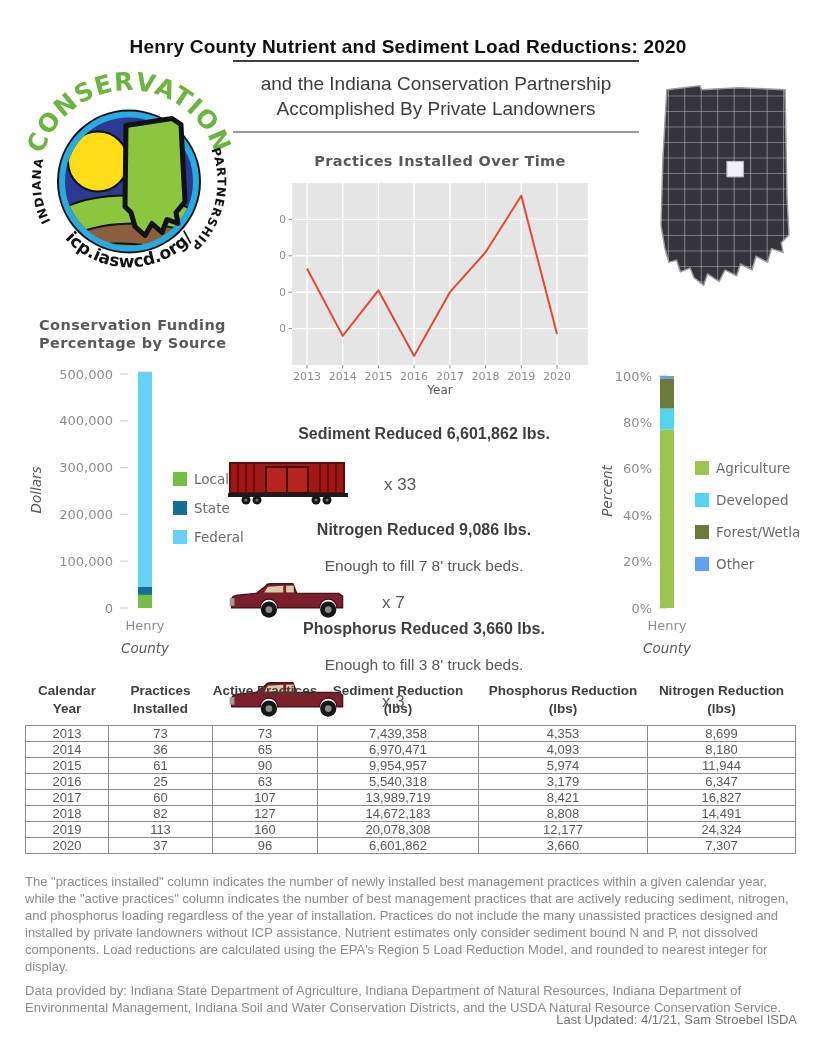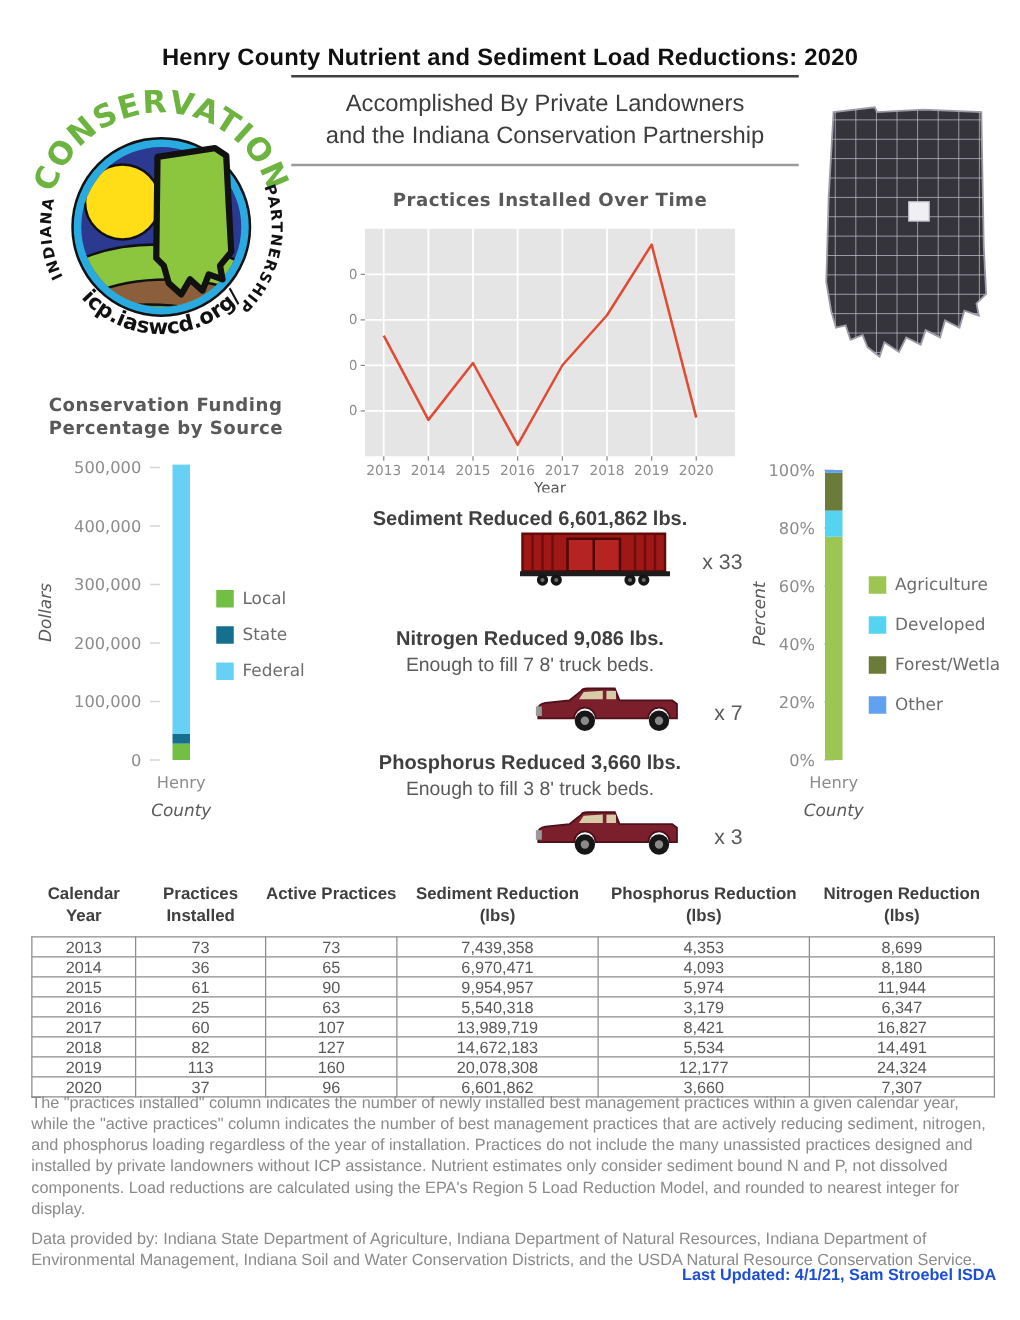--- a/index.html
+++ b/index.html
@@ -18,35 +18,35 @@
   .tick2{font-family:"DejaVu Sans",sans-serif;font-size:13px;fill:#8c8c8c;}
   .axis-label{font-family:"DejaVu Sans",sans-serif;font-size:13.5px;fill:#595959;font-style:italic;}
   .xlab{font-family:"DejaVu Sans",sans-serif;font-size:12px;fill:#595959;}
   .legend-row{display:flex;align-items:center;margin-bottom:13px;white-space:nowrap;}
   .swatch{width:14px;height:14px;display:inline-block;margin-right:7px;flex:0 0 auto;}
   .legend-label{font-family:"DejaVu Sans",sans-serif;font-size:13.5px;color:#6b6b6b;}
 
   
   .reductions{left:240px;top:403px;width:368px;height:300px;}
   .reduction{position:absolute;left:0;width:100%;text-align:center;}
-  .reduction h3{margin:0;font-size:16px;font-weight:bold;color:#3f3f3f;}
+  .reduction h3{margin:18px;font-size:16px;font-weight:bold;color:#3f3f3f;}
   .reduction p{margin:3px 0 4px;font-size:15.5px;color:#595959;}
-  .icon-row{display:flex;justify-content:flex-end;align-items:center;gap:20px;transform:translateX(-14px);}
+  .icon-row{display:flex;justify-content:flex-start;align-items:center;gap:30px;transform:translateX(-14px);}
   .mult{font-size:17px;color:#595959;}
 
   
-  .summary{left:25px;top:682px;width:770px;border-collapse:collapse;table-layout:fixed;margin-top:24px;}
+  .summary{left:25px;top:682px;width:770px;border-collapse:collapse;table-layout:fixed;}
   .summary thead th{font-size:13.5px;font-weight:bold;color:#3f3f3f;text-align:center;vertical-align:top;
                     padding:0 0 8px;line-height:1.3;border:none;}
   .summary tbody td{border:1.4px solid #8c8c8c;font-size:13px;color:#595959;text-align:center;
                     height:15px;padding:0;}
 
   .notes{left:25px;top:873px;width:772px;color:#8a8a8a;font-size:13px;line-height:1.31;}
   .notes p{margin:0 0 7px;}
-  .last-updated{left:25px;top:1012px;width:772px;text-align:right;color:#1d4ed8;font-size:13px;font-weight:bold;}
+  .last-updated{left:25px;top:1012px;width:772px;text-align:right;color:#737373;font-size:13px;}
 </style>
 </head>
 <body>
 
 <div class="page">
 
   <div class="abs title">Henry County Nutrient and Sediment Load Reductions: 2020</div>
 
   <div class="abs" style="left:26px;top:64px;width:220px;height:240px;">
     <svg width="220" height="240" viewBox="0 0 220 237">
@@ -78,22 +78,22 @@
       <text style="font-family:'DejaVu Sans',sans-serif;font-weight:bold;font-size:12px;fill:#111;letter-spacing:1px;">
         <textPath href="#arcRight" startOffset="50%" text-anchor="middle">PARTNERSHIP</textPath>
       </text>
       <text style="font-family:'DejaVu Sans',sans-serif;font-weight:bold;font-size:17px;fill:#111;">
         <textPath href="#arcBottom" startOffset="50%" text-anchor="middle">icp.iaswcd.org/</textPath>
       </text>
     </svg>
   </div>
 
   <div class="abs subtitle-box">
+    <div>and the Indiana Conservation Partnership</div>
     <div>Accomplished By Private Landowners</div>
-    <div>and the Indiana Conservation Partnership</div>
   </div>
 
   <div class="abs" style="left:650px;top:80px;width:148px;height:218px;">
     <svg width="148" height="218" viewBox="0 0 150 225">
       <defs>
         <clipPath id="stateClip">
           <path d="M 16,10 L 50,6 L 52,10 L 90,8 L 138,10 L 140,120 L 142,160 L 134,168 L 136,178 L 124,174 L 120,188 L 108,182 L 104,196 L 92,190 L 88,202 L 76,196 L 70,208 L 58,200 L 54,212 L 44,204 L 40,194 L 30,198 L 26,186 L 18,188 L 14,174 L 10,150 L 12,80 Z"></path>
         </clipPath>
         <pattern id="countyGrid" width="17" height="16" patternUnits="userSpaceOnUse">
           <path d="M 17 0 L 0 0 0 16" fill="none" stroke="#BDBDC6" stroke-width="1.2"></path>
@@ -374,21 +374,21 @@
           <td>107</td>
           <td>13,989,719</td>
           <td>8,421</td>
           <td>16,827</td>
         </tr>
         <tr>
           <td>2018</td>
           <td>82</td>
           <td>127</td>
           <td>14,672,183</td>
-          <td>5,534</td>
+          <td>8,808</td>
           <td>14,491</td>
         </tr>
         <tr>
           <td>2019</td>
           <td>113</td>
           <td>160</td>
           <td>20,078,308</td>
           <td>12,177</td>
           <td>24,324</td>
         </tr>

